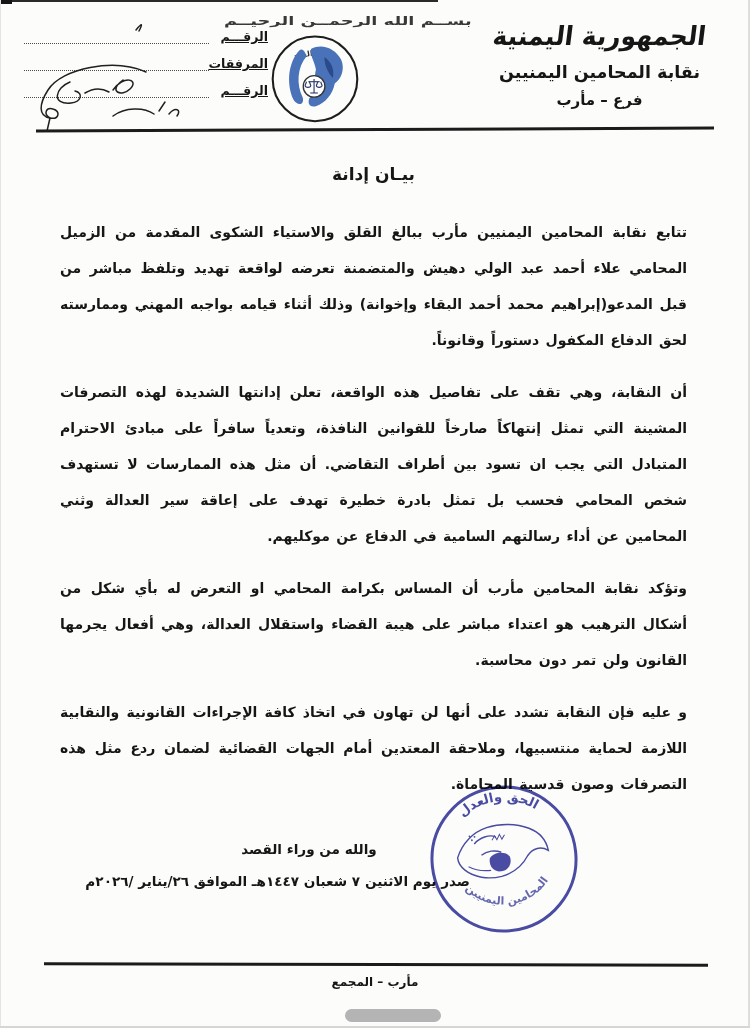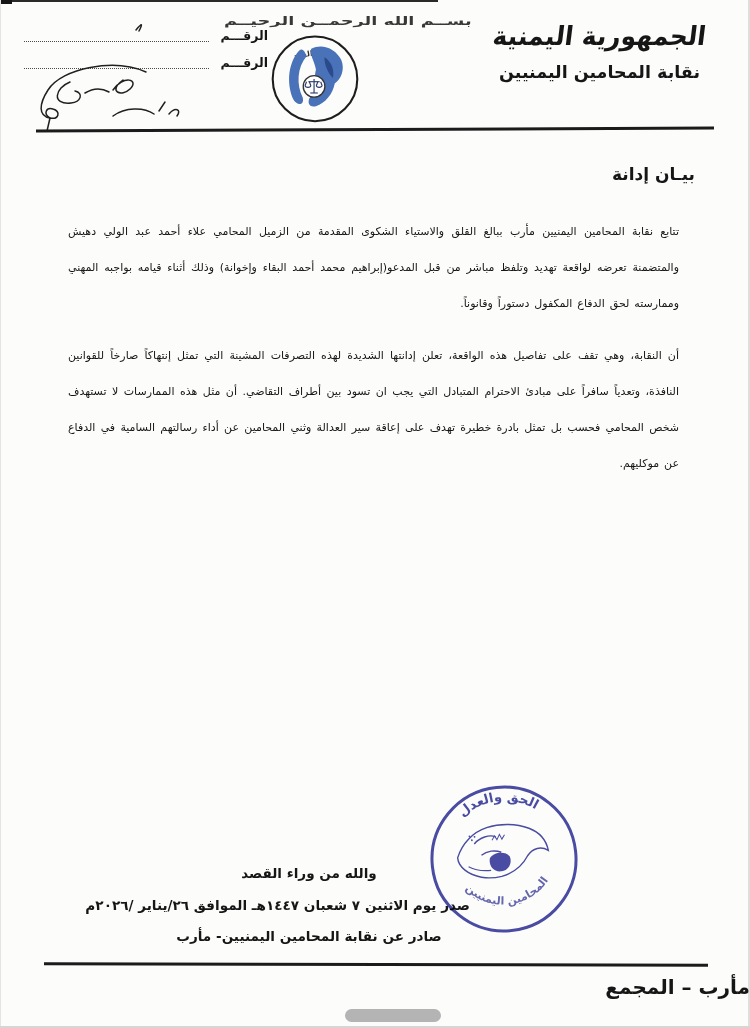--- a/index.html
+++ b/index.html
@@ -18,61 +18,62 @@
   
   .header{position:absolute;top:10px;right:28px;left:18px;height:120px;display:flex;}
   .header-org{width:245px;text-align:center;padding-top:12px;}
   .country-title{font-size:25px;font-weight:bold;transform:skewX(-7deg) scaleY(1.05);letter-spacing:-1px;white-space:nowrap;}
   .org-name{font-size:17.5px;font-weight:bold;margin-top:11px;white-space:nowrap;text-align:center;}
   .branch-name{font-size:15px;font-weight:bold;margin-top:9px;letter-spacing:2px;}
   .header-center{flex:1;text-align:left;}
   .bismillah{display:inline-block;font-size:11.5px;font-weight:bold;transform:scaleX(1.55);white-space:nowrap;opacity:.85;}
   .logo-wrap{margin-top:1px;}
   .header-fields{width:250px;position:relative;padding-top:18px;}
-  .field-row{display:flex;align-items:flex-start;height:17px;margin-bottom:10px;}
+  .field-row{display:flex;align-items:center;height:17px;margin-bottom:10px;text-decoration:underline;}
   .field-label{font-size:12.5px;font-weight:bold;width:54px;white-space:nowrap;}
   .field-line{flex:1;border-bottom:1.6px dotted #4a4a4a;height:13px;margin-right:5px;margin-left:6px;}
   .handwriting{position:absolute;inset:0;pointer-events:none;}
 
   .header-rule{position:absolute;top:128px;left:36px;width:678px;height:3px;background:#1b1b1b;transform:rotate(-0.25deg);}
 
   
   .content{position:absolute;top:164px;right:55px;left:52px;}
-  .doc-title{font-size:17px;font-weight:bold;margin:0 0 30px;}
-  .content p{font-size:11px;font-weight:normal;line-height:36px;text-align:justify;margin:0 16px 16px;word-spacing:1.5px;}
+  .doc-title{text-align:center;font-size:17px;font-weight:bold;margin:0 0 30px;}
+  .content p{font-size:14px;font-weight:bold;line-height:36px;text-align:justify;margin:0 8px 16px;word-spacing:1.5px;}
 
   
-  .closing{position:absolute;top:834px;left:148px;width:322px;text-align:center;font-weight:bold;z-index:1;margin-top:24px;}
+  .closing{position:absolute;top:834px;left:148px;width:322px;text-align:center;font-weight:bold;z-index:1;}
   .closing-line{font-size:13.6px;line-height:31.5px;white-space:nowrap;}
 
   
   .stamp{position:absolute;top:779px;left:424px;width:160px;height:160px;transform:rotate(-6deg);
          mix-blend-mode:multiply;opacity:.93;z-index:2;}
 
   
   .footer-rule{position:absolute;top:963px;left:44px;width:664px;height:2.5px;background:#1b1b1b;transform:rotate(0.15deg);}
-  .footer-text{position:absolute;top:975px;left:0;width:100%;font-size:20px;font-weight:bold;letter-spacing:1px;}
+  .footer-text{position:absolute;top:975px;left:0;width:100%;text-align:center;font-size:12px;font-weight:bold;letter-spacing:1px;}
   .scroll-blob{position:absolute;top:1009px;left:345px;width:96px;height:13px;background:#b4b4b4;border-radius:7px;}
 </style>
 </head>
 <body>
 
 <div class="page">
 
   <div class="artifact-top"></div>
   <div class="artifact-corner"></div>
   <div class="edge-left"></div>
   <div class="edge-right"></div>
   <div class="edge-bottom"></div>
 
   <div class="header">
 
     <div class="header-org">
       <div class="country-title">الجمهورية اليمنية</div>
       <div class="org-name">نقابة المحامين اليمنيين</div>
+      <div class="branch-name">فرع – مأرب</div>
     </div>
 
     <div class="header-center">
       <span class="bismillah">بســم الله الرحمــن الرحيــم</span>
       <div class="logo-wrap">
         <svg width="94" height="94" viewBox="0 0 100 100">
           <defs>
             <path id="logoArc" d="M15,55 A36,36 0 0 1 85,55"></path>
           </defs>
           <circle cx="50" cy="52" r="45" fill="none" stroke="#1d1d1d" stroke-width="2.2"></circle>
@@ -93,20 +94,24 @@
         </svg>
       </div>
     </div>
 
     <div class="header-fields">
       <div class="field-row">
         <span class="field-label">الرقـــم</span>
         <span class="field-line"></span>
       </div>
       <div class="field-row">
+        <span class="field-label">المرفقات</span>
+        <span class="field-line"></span>
+      </div>
+      <div class="field-row">
         <span class="field-label">الرقـــم</span>
         <span class="field-line"></span>
       </div>
       <svg class="handwriting" viewBox="0 0 250 130">
         <g stroke="#202020" stroke-width="1.5" fill="none" stroke-linecap="round">
           <path d="M118,20 q9,-11 3,1"></path>
           <path d="M95,80 c10,-15 27,-11 17,-1 c-8,8 -23,3 -7,-9"></path>
           <path d="M67,83 c8,-5 17,-5 24,-1"></path>
           <path d="M128,62 C96,48 44,58 30,80 C21,94 20,106 32,108"></path>
           <path d="M52,72 c-15,6 -19,23 1,21 c10,-1 13,-10 4,-12"></path>
@@ -118,26 +123,27 @@
       </svg>
     </div>
   </div>
 
   <div class="header-rule"></div>
 
   <div class="content">
     <h1 class="doc-title">بيـان إدانة</h1>
     <p>تتابع نقابة المحامين اليمنيين مأرب ببالغ القلق والاستياء الشكوى المقدمة من الزميل المحامي علاء أحمد عبد الولي دهيش والمتضمنة تعرضه لواقعة تهديد وتلفظ مباشر من قبل المدعو(إبراهيم محمد أحمد البقاء وإخوانة) وذلك أثناء قيامه بواجبه المهني وممارسته لحق الدفاع المكفول دستوراً وقانوناً.</p>
     <p>أن النقابة، وهي تقف على تفاصيل هذه الواقعة، تعلن إدانتها الشديدة لهذه التصرفات المشينة التي تمثل إنتهاكاً صارخاً للقوانين النافذة، وتعدياً سافراً على مبادئ الاحترام المتبادل التي يجب ان تسود بين أطراف التقاضي. أن مثل هذه الممارسات لا تستهدف شخص المحامي فحسب بل تمثل بادرة خطيرة تهدف على إعاقة سير العدالة وثني المحامين عن أداء رسالتهم السامية في الدفاع عن موكليهم.</p>
+    <p>وتؤكد نقابة المحامين مأرب أن المساس بكرامة المحامي او التعرض له بأي شكل من أشكال الترهيب هو اعتداء مباشر على هيبة القضاء واستقلال العدالة، وهي أفعال يجرمها القانون ولن تمر دون محاسبة.</p>
+    <p>و عليه فإن النقابة تشدد على أنها لن تهاون في اتخاذ كافة الإجراءات القانونية والنقابية اللازمة لحماية منتسبيها، وملاحقة المعتدين أمام الجهات القضائية لضمان ردع مثل هذه التصرفات وصون قدسية المحاماة.</p>
   </div>
 
   <div class="closing">
     <div class="closing-line">والله من وراء القصد</div>
     <div class="closing-line">صدر يوم الاثنين ٧ شعبان ١٤٤٧هـ الموافق ٢٦/يناير /٢٠٢٦م</div>
-    <div class="closing-line">صادر عن نقابة المحامين اليمنيين- مأرب</div>
   </div>
 
   <svg class="stamp" viewBox="0 0 160 160">
     <defs>
       <path id="stampTop" d="M18,84 A62,62 0 0 1 142,84"></path>
       <path id="stampBottom" d="M30,92 A54,54 0 0 0 130,92"></path>
     </defs>
     <circle cx="80" cy="80" r="72" fill="none" stroke="#3c3f9e" stroke-width="3"></circle>
     <text font-size="13" font-weight="bold" fill="#3c3f9e" font-family="DejaVu Sans, sans-serif">
       <textPath href="#stampTop" startOffset="50%" text-anchor="middle">الحق والعدل</textPath>

